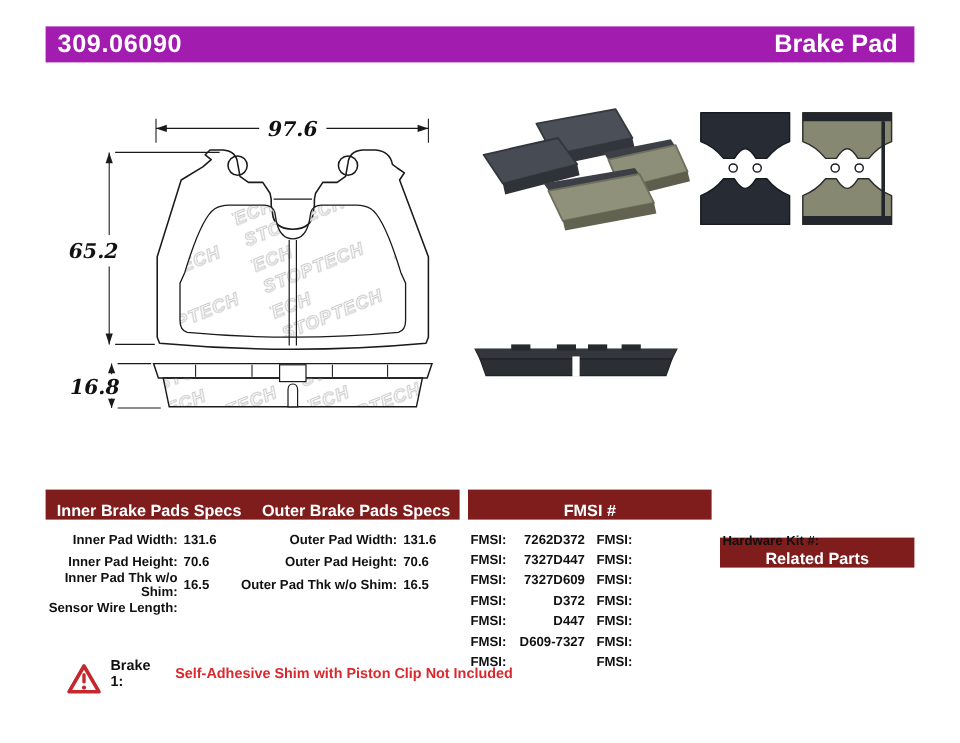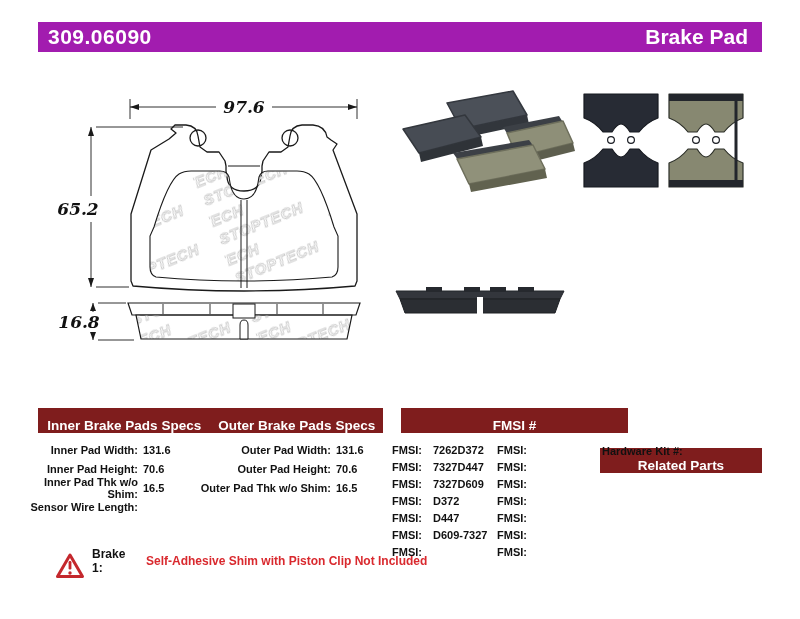--- a/index.html
+++ b/index.html
@@ -28,21 +28,21 @@
   .hbar.single{justify-content:center;font-size:13.5px;font-weight:bold;}
 
   
   .speccol{font-size:11px;font-weight:bold;color:#111;}
   .specrow{display:flex;height:19px;align-items:center;}
   .specrow .lbl{text-align:right;}
   .specrow .val{margin-left:5px;white-space:nowrap;}
   .inner-col .lbl{width:118px;}
   .outer-col .lbl{width:135px;}
   .fmsi-col .lbl{width:36px;}
-  .fmsi-col .specrow{height:17px;}
+  .fmsi-col .specrow{height:17px;justify-content:space-between;}
   .rel-col .lbl{text-align:left;}
 
   
   .noteblock{left:92px;top:553px;font-size:12px;font-weight:bold;color:#111;}
   .noterow{display:flex;height:16px;align-items:center;}
   .noterow .nlbl{width:46px;}
   .noterow .ntext{margin-left:8px;color:#d9292e;white-space:nowrap;}
 
   svg text.dim{
     font-family:"DejaVu Serif","Liberation Serif",serif;
@@ -178,28 +178,28 @@
       <rect x="128" y="4" width="16" height="5"></rect>
   </g>
   <polygon points="10,16 170,16 165,30 15,30" fill="#2b2e33" stroke="#1e2125" stroke-width="1"></polygon>
   <rect x="87" y="14" width="6" height="17" fill="#ffffff"></rect>
 </svg>
 
 <div class="abs hbar" style="left:38px;width:345px;">
   <span class="half">Inner Brake Pads Specs</span>
   <span class="half">Outer Brake Pads Specs</span>
 </div>
-<div class="abs hbar single" style="left:401px;width:227px;">
+<div class="abs hbar single" style="left:390px;width:203px;">
   <span>FMSI #</span>
 </div>
 <div class="abs hbar single" style="left:600px;width:162px;margin-top:40px;">
   <span>Related Parts</span>
 </div>
 
-<div class="abs speccol inner-col" style="left:20px;top:440px;">
+<div class="abs speccol inner-col" style="left:30px;top:440px;">
   <div class="specrow">
     <span class="lbl">Inner Pad Width:</span>
     <span class="val">131.6</span>
   </div>
   <div class="specrow">
     <span class="lbl">Inner Pad Height:</span>
     <span class="val">70.6</span>
   </div>
   <div class="specrow">
     <span class="lbl">Inner Pad Thk w/o Shim:</span>

